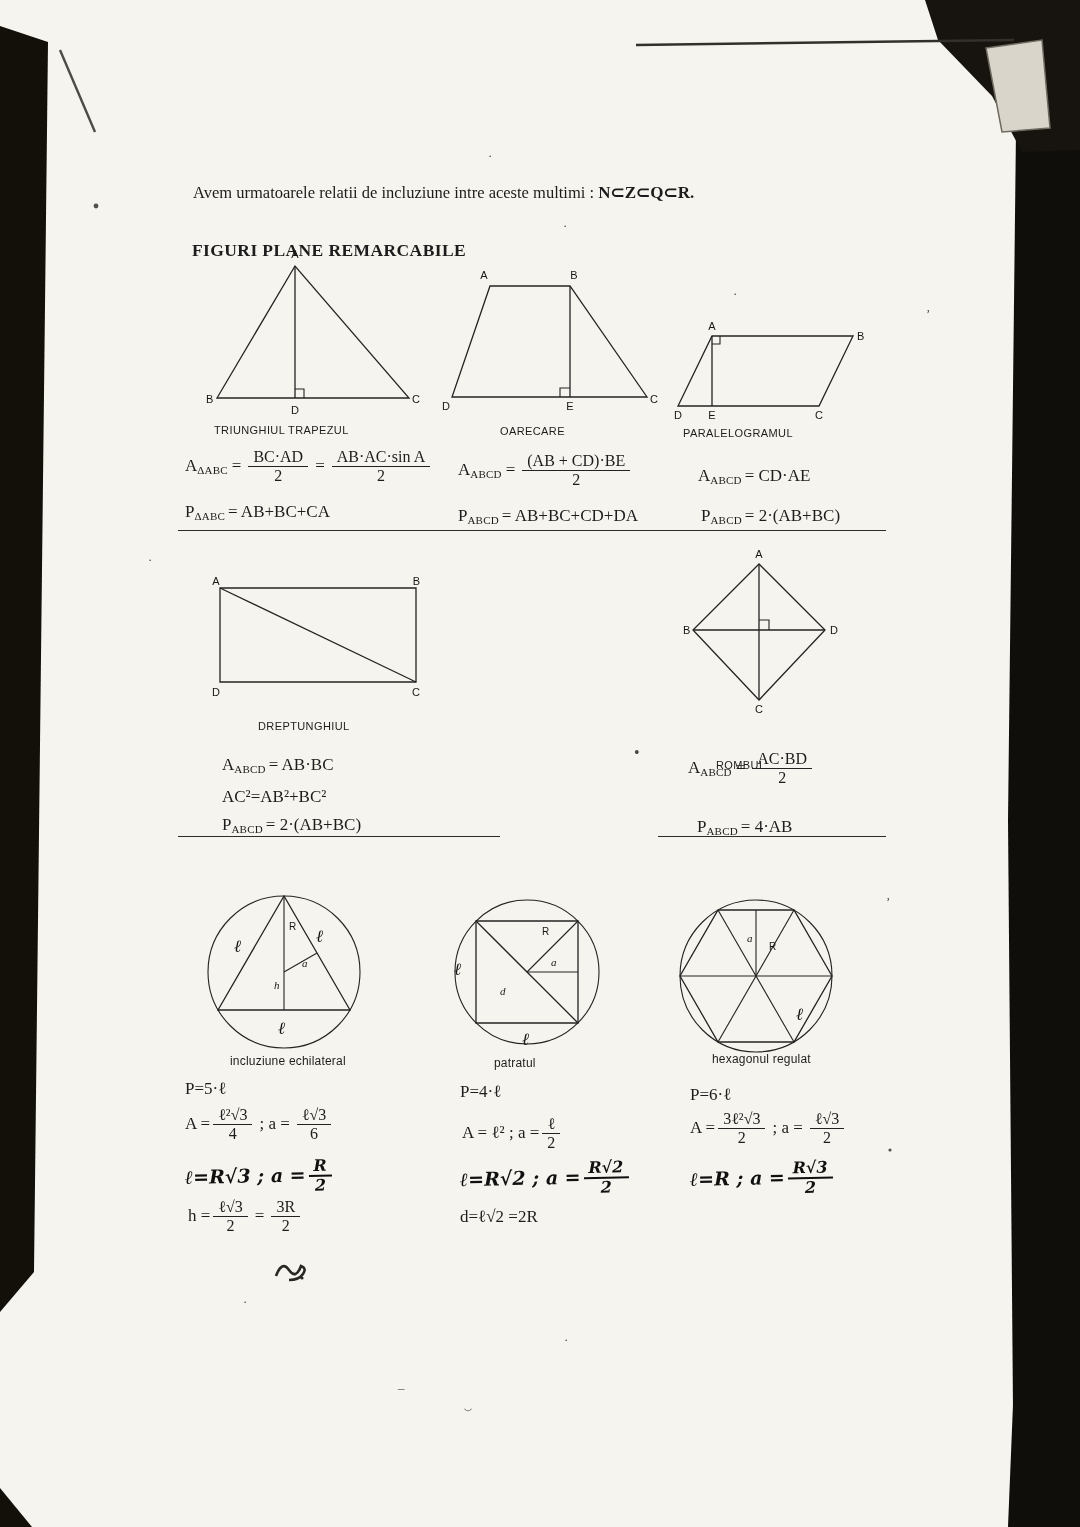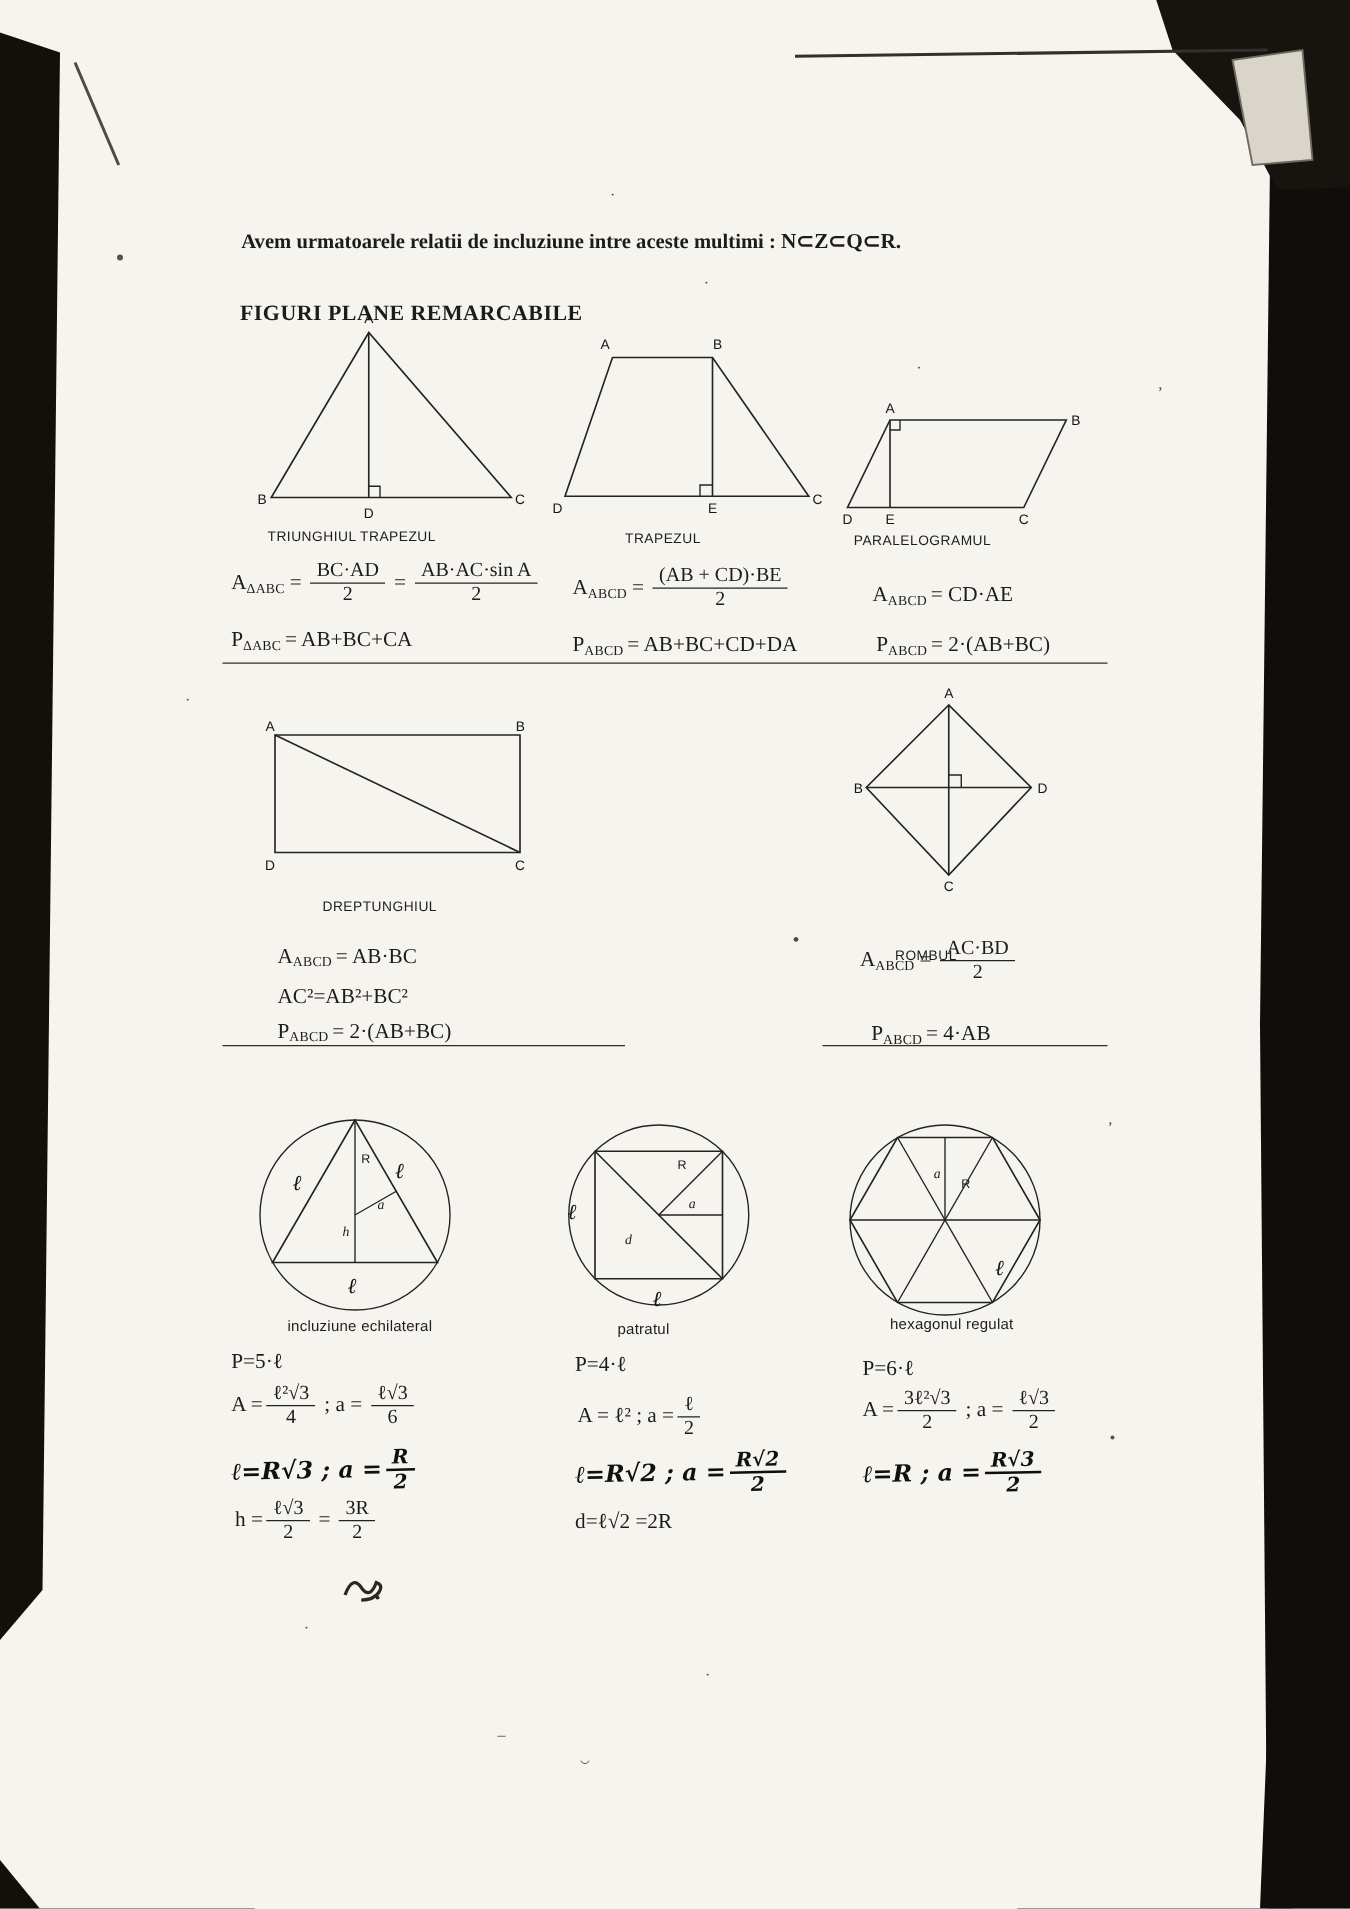--- a/index.html
+++ b/index.html
@@ -1,19 +1,19 @@
 <!DOCTYPE html>
 <html><head>
 <meta charset="utf-8">
 <style>
   html,body{margin:0;padding:0;background:#232120;}
   #canvas{position:relative;width:1080px;height:1527px;margin:0 auto;background:#f6f4ee;overflow:hidden;
           font-family:"Liberation Serif",serif;color:#1c1c1c;}
   .abs{position:absolute;}
-  .intro{font-size:16.5px;font-weight:bold;}
+  .intro{font-size:16.5px;}
   .intro b{font-size:17px;}
   .heading{font-size:17.5px;font-weight:bold;letter-spacing:.4px;font-family:"Liberation Serif",serif;}
   .fig-caption{font-family:"Liberation Sans",sans-serif;font-size:11px;letter-spacing:.4px;color:#1d1d1d;}
   .fig-caption.lc{font-size:12px;letter-spacing:.2px;}
   .note{font-size:16.5px;}
   .formula{position:absolute;font-size:17px;white-space:nowrap;line-height:1.1;}
   .formula sub{font-size:11px;vertical-align:-3px;letter-spacing:.2px;}
   .frac{display:inline-flex;flex-direction:column;align-items:center;vertical-align:middle;margin:0 3px;line-height:1.15;font-size:16px;}
   .frac .num{border-bottom:1.4px solid #222;padding:0 5px;}
   .frac .den{padding:0 5px;}
@@ -55,21 +55,21 @@
   <svg class="fig" style="left:440px;top:270px" width="218" height="142" viewBox="0 0 218 142">
     <polygon class="shape" points="50,16 130,16 207,127 12,127"></polygon>
     <line class="shape" x1="130" y1="16" x2="130" y2="127"></line>
     <path class="shape thin" d="M120,127 v-9 h10"></path>
     <text class="vlabel" x="44" y="9" text-anchor="middle">A</text>
     <text class="vlabel" x="134" y="9" text-anchor="middle">B</text>
     <text class="vlabel" x="210" y="133">C</text>
     <text class="vlabel" x="2" y="140">D</text>
     <text class="vlabel" x="130" y="140" text-anchor="middle">E</text>
   </svg>
-  <div class="fig-caption abs" style="left:500px;top:425px">TRAPEZUL</div>
+  <div class="fig-caption abs" style="left:500px;top:425px">OARECARE</div>
 
   <svg class="fig" style="left:668px;top:320px" width="205" height="102" viewBox="0 0 205 102">
     <polygon class="shape" points="44,16 185,16 151,86 10,86"></polygon>
     <line class="shape" x1="44" y1="16" x2="44" y2="86"></line>
     <path class="shape thin" d="M52,16 v8 h-8"></path>
     <text class="vlabel" x="44" y="10" text-anchor="middle">A</text>
     <text class="vlabel" x="189" y="20">B</text>
     <text class="vlabel" x="151" y="99" text-anchor="middle">C</text>
     <text class="vlabel" x="10" y="99" text-anchor="middle">D</text>
     <text class="vlabel" x="44" y="99" text-anchor="middle">E</text>

